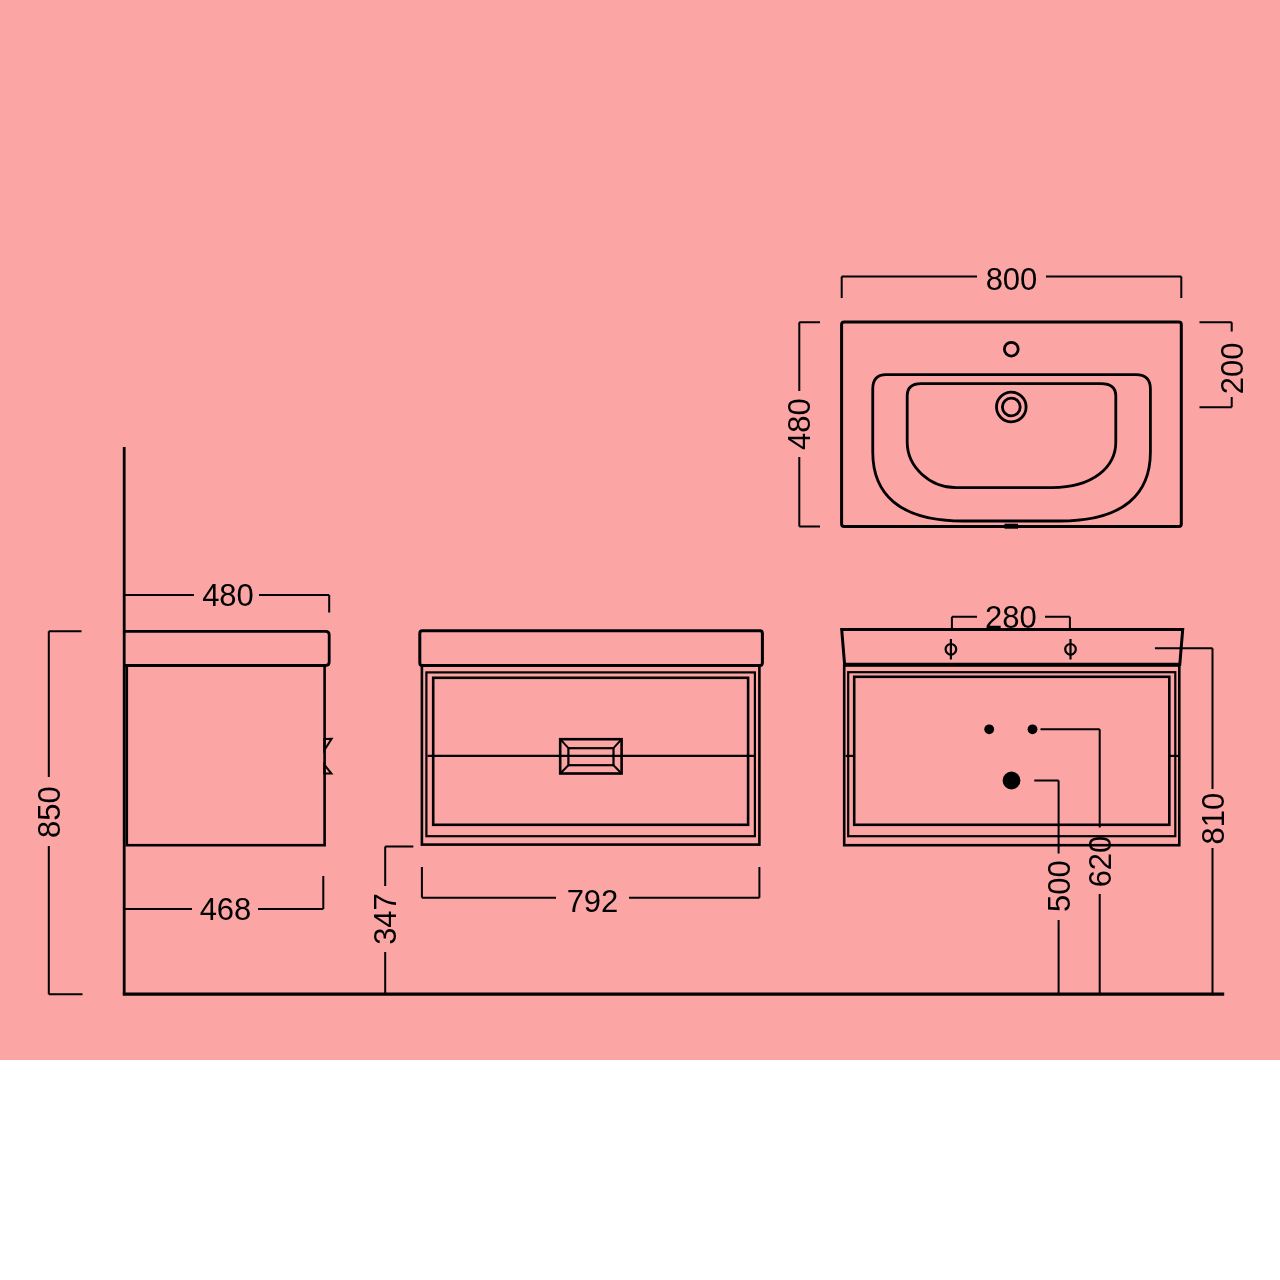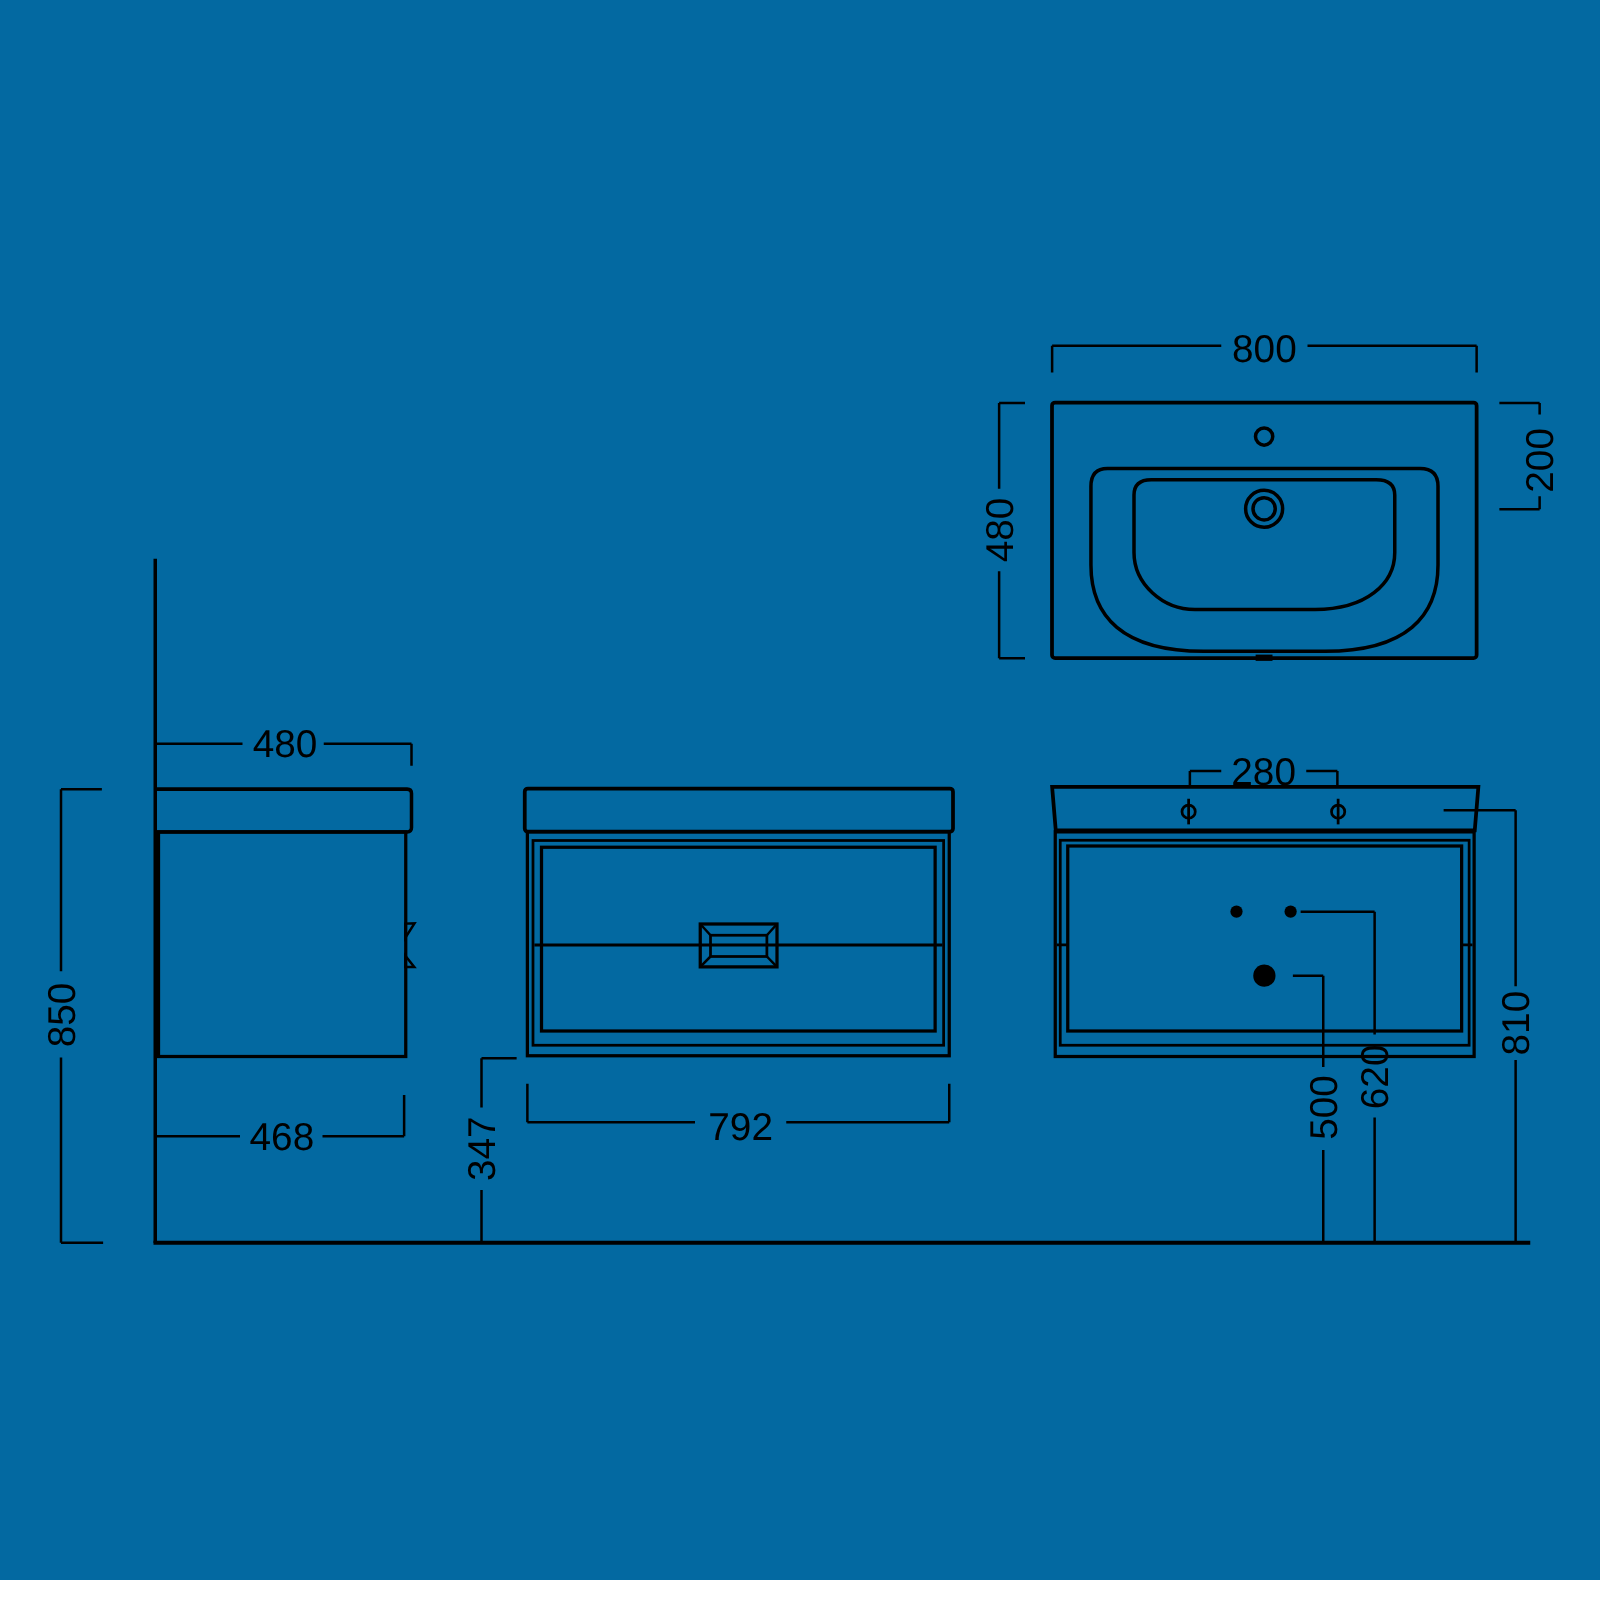--- a/index.html
+++ b/index.html
@@ -1,16 +1,16 @@
 <!DOCTYPE html>
 <html><head>
 <meta charset="utf-8">
 <style>
   html,body{margin:0;padding:0;background:#ffffff;}
-  .page{position:relative;width:1280px;height:1264px;background:#0369a1;overflow:hidden;}
+  .page{position:relative;width:1280px;height:1060px;background:#fca5a5;overflow:hidden;}
   svg{position:absolute;left:0;top:0;}
   text{font-family:"Liberation Sans",sans-serif;font-size:31px;fill:#000;}
 </style>
 </head>
 <body>
 
 <div class="page">
 <svg width="1280" height="1280" viewBox="0 0 1280 1280" fill="none" stroke-linecap="butt">
 <g stroke="#000">
 

